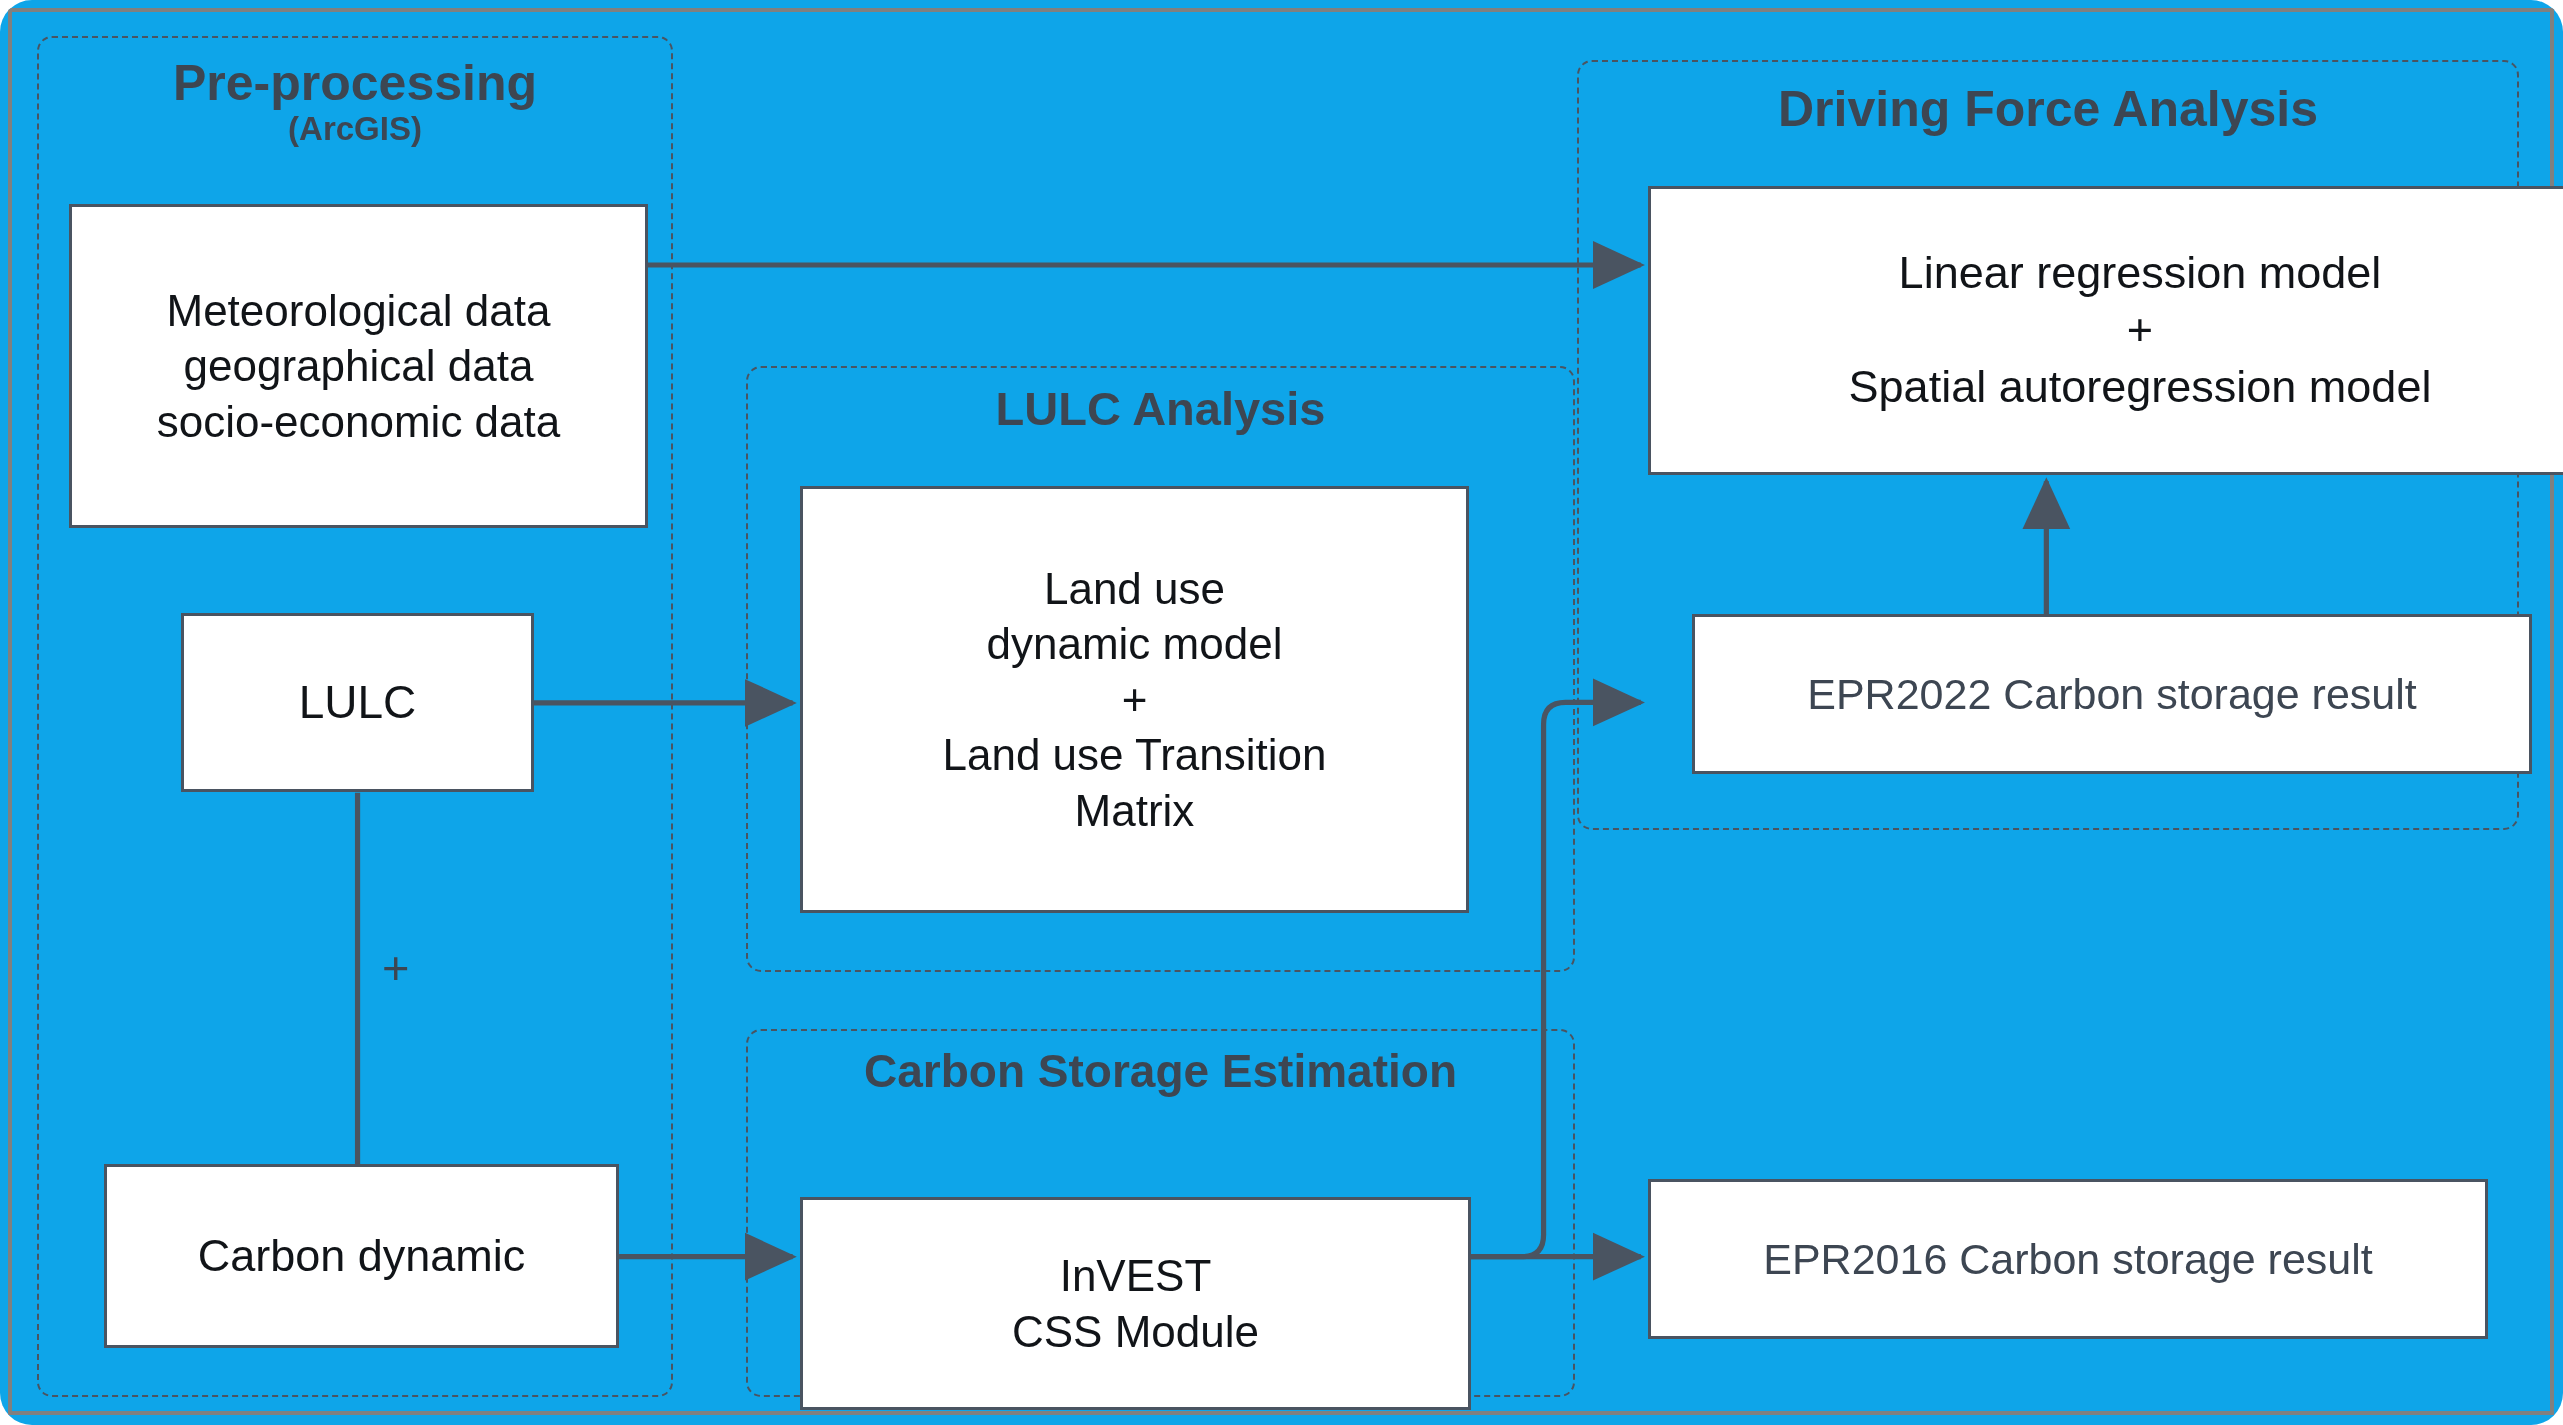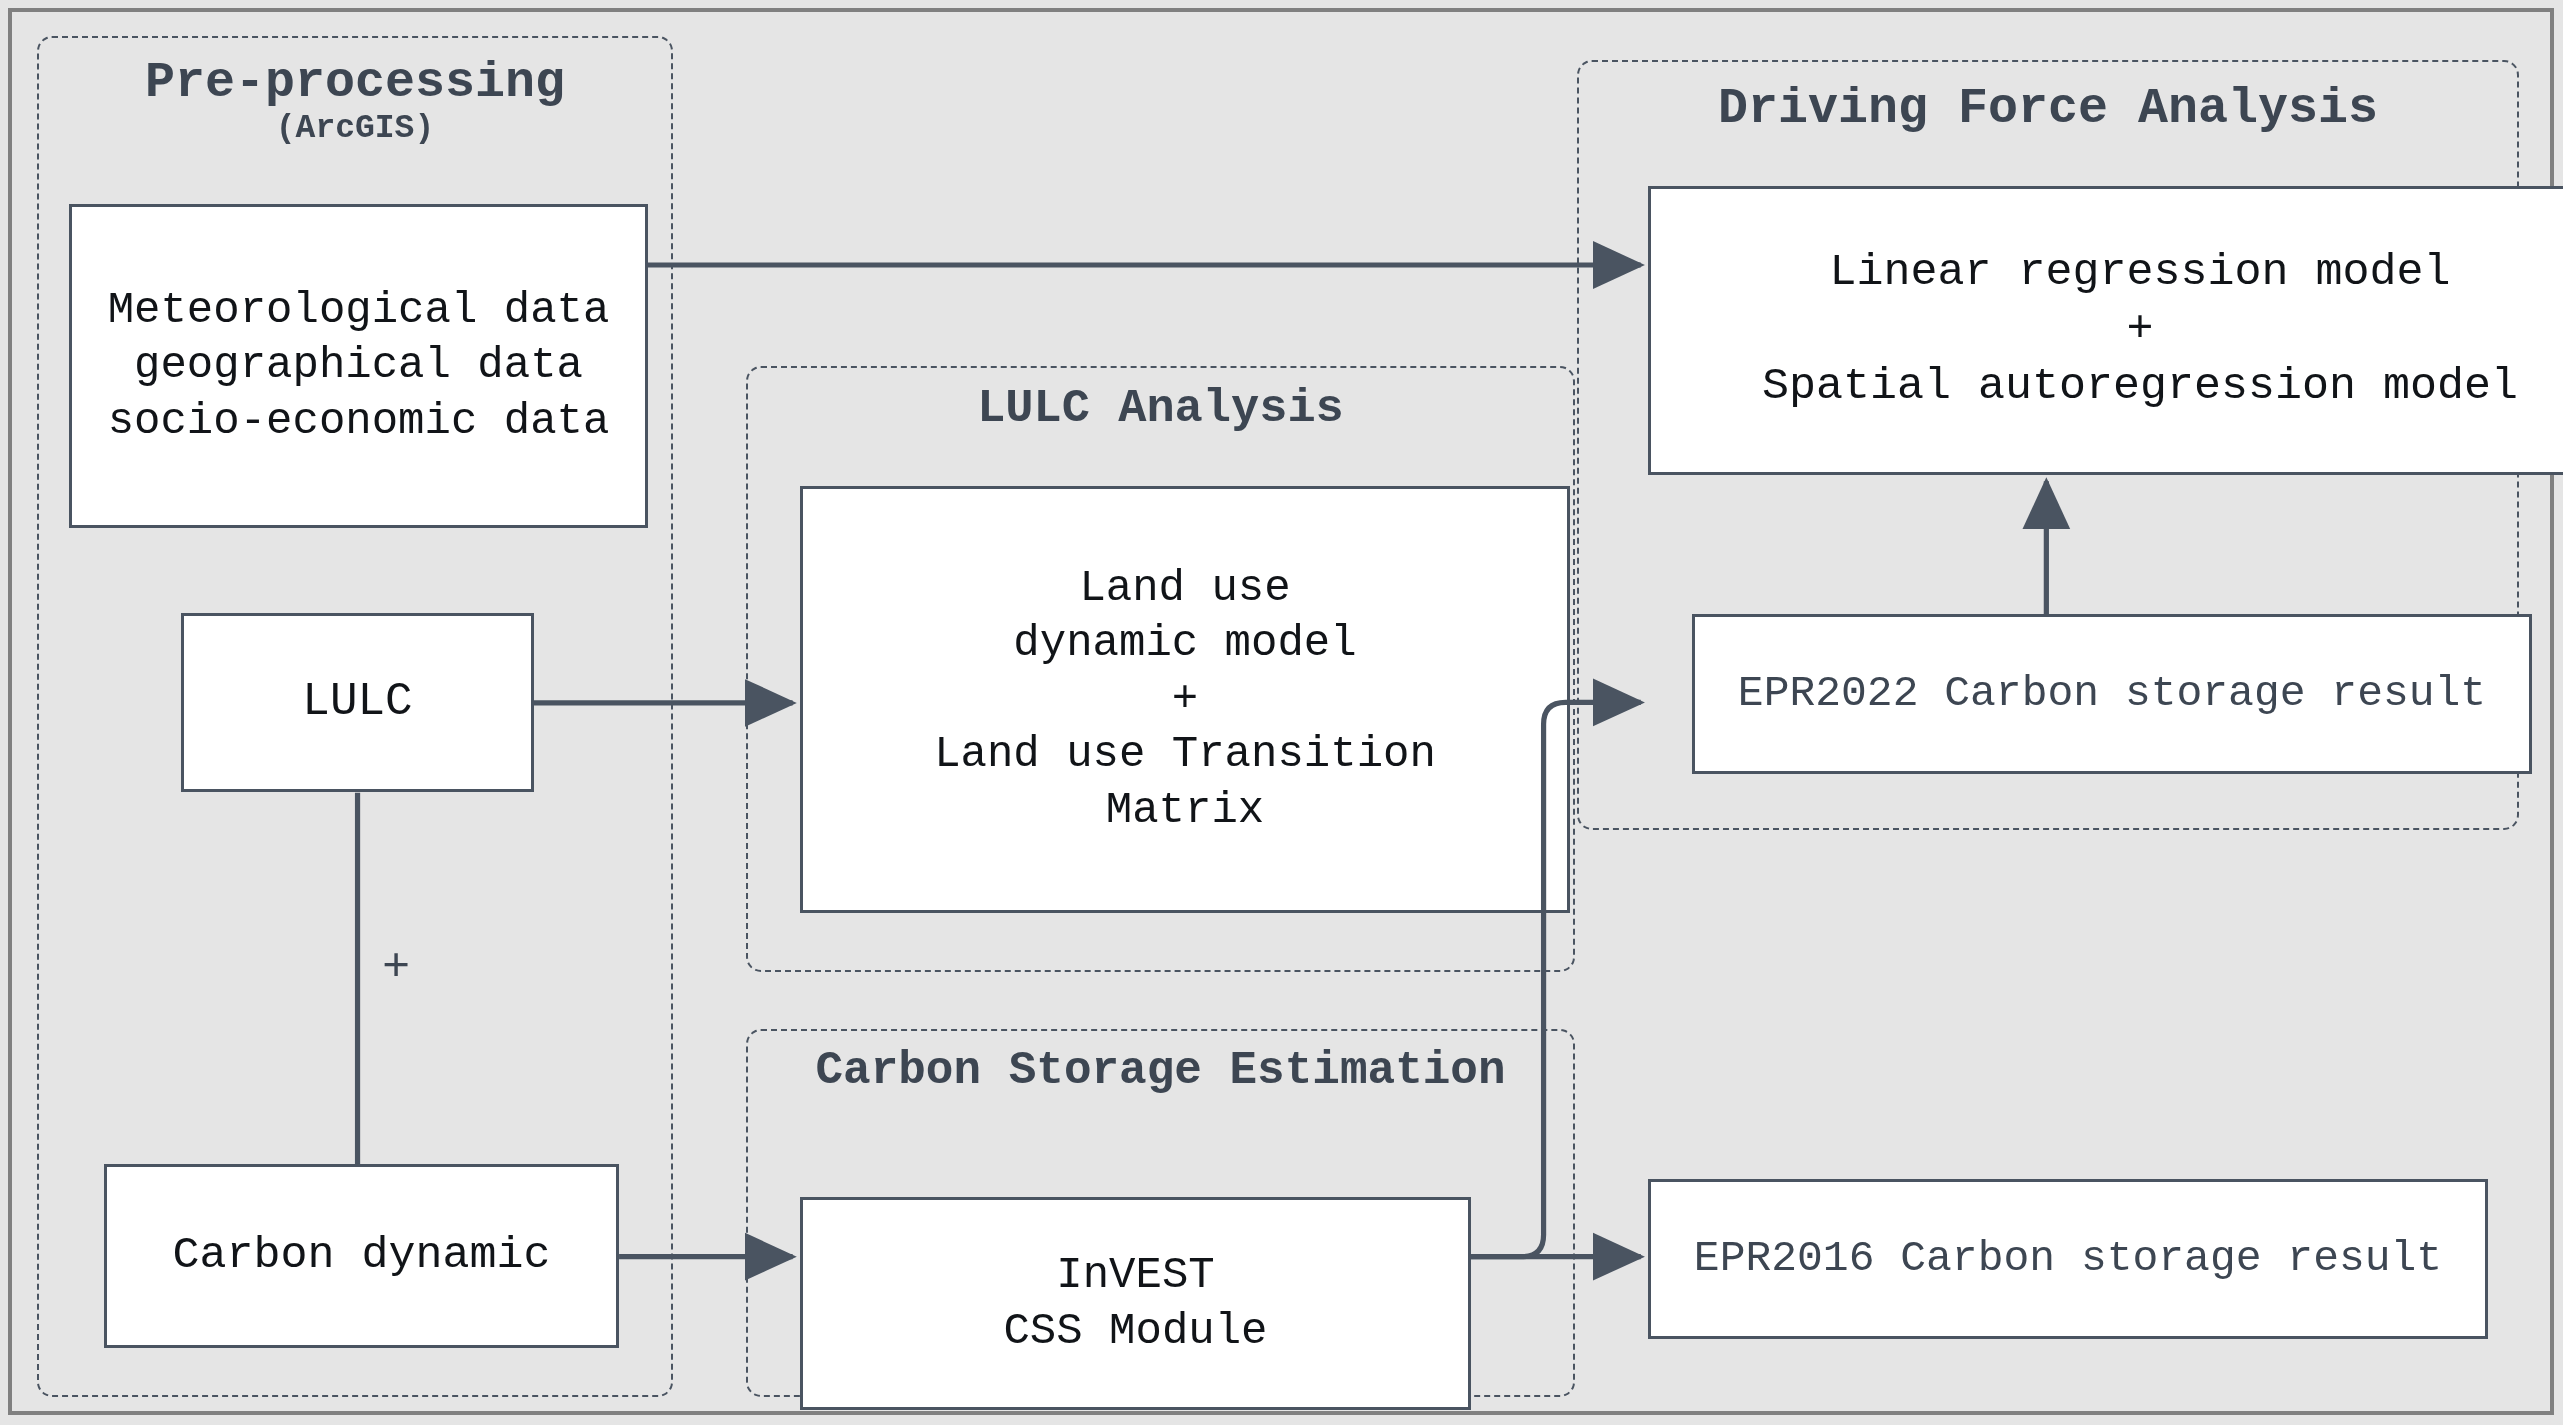--- a/index.html
+++ b/index.html
@@ -4,23 +4,24 @@
 <style>
   html, body {
     margin: 0;
     padding: 0;
     background: #ffffff;
   }
   #canvas {
     position: relative;
     width: 2563px;
     height: 1425px;
-    background: #e5e5e5;
-    font-family: Liberation Mono, monospace;
+    background: #0ea5e9;
+    font-family: Liberation Sans, sans-serif;
     overflow: hidden;
+    border-radius: 32px;
   }
   
   #outer-frame {
     position: absolute;
     left: 8px;
     top: 8px;
     width: 2546px;
     height: 1407px;
     border: 4.6px solid #808080;
     box-sizing: border-box;
@@ -114,21 +115,21 @@
   </div>
 
   <div class="node" style="left:181px; top:613px; width:353px; height:179px; font-size:46px;">
     <div>LULC</div>
   </div>
 
   <div class="node" style="left:104px; top:1164px; width:515px; height:184px; font-size:45px;">
     <div>Carbon dynamic</div>
   </div>
 
-  <div class="node" style="left:800px; top:486px; width:770px; height:427px; font-size:44px;">
+  <div class="node" style="left:800px; top:486px; width:669px; height:427px; font-size:44px;">
     <div>
       <div>Land use</div>
       <div>dynamic model</div>
       <div>+</div>
       <div>Land use Transition</div>
       <div>Matrix</div>
     </div>
   </div>
 
   <div class="node" style="left:800px; top:1163px; width:671px; height:213px; font-size:44px;margin-top:34px;">

